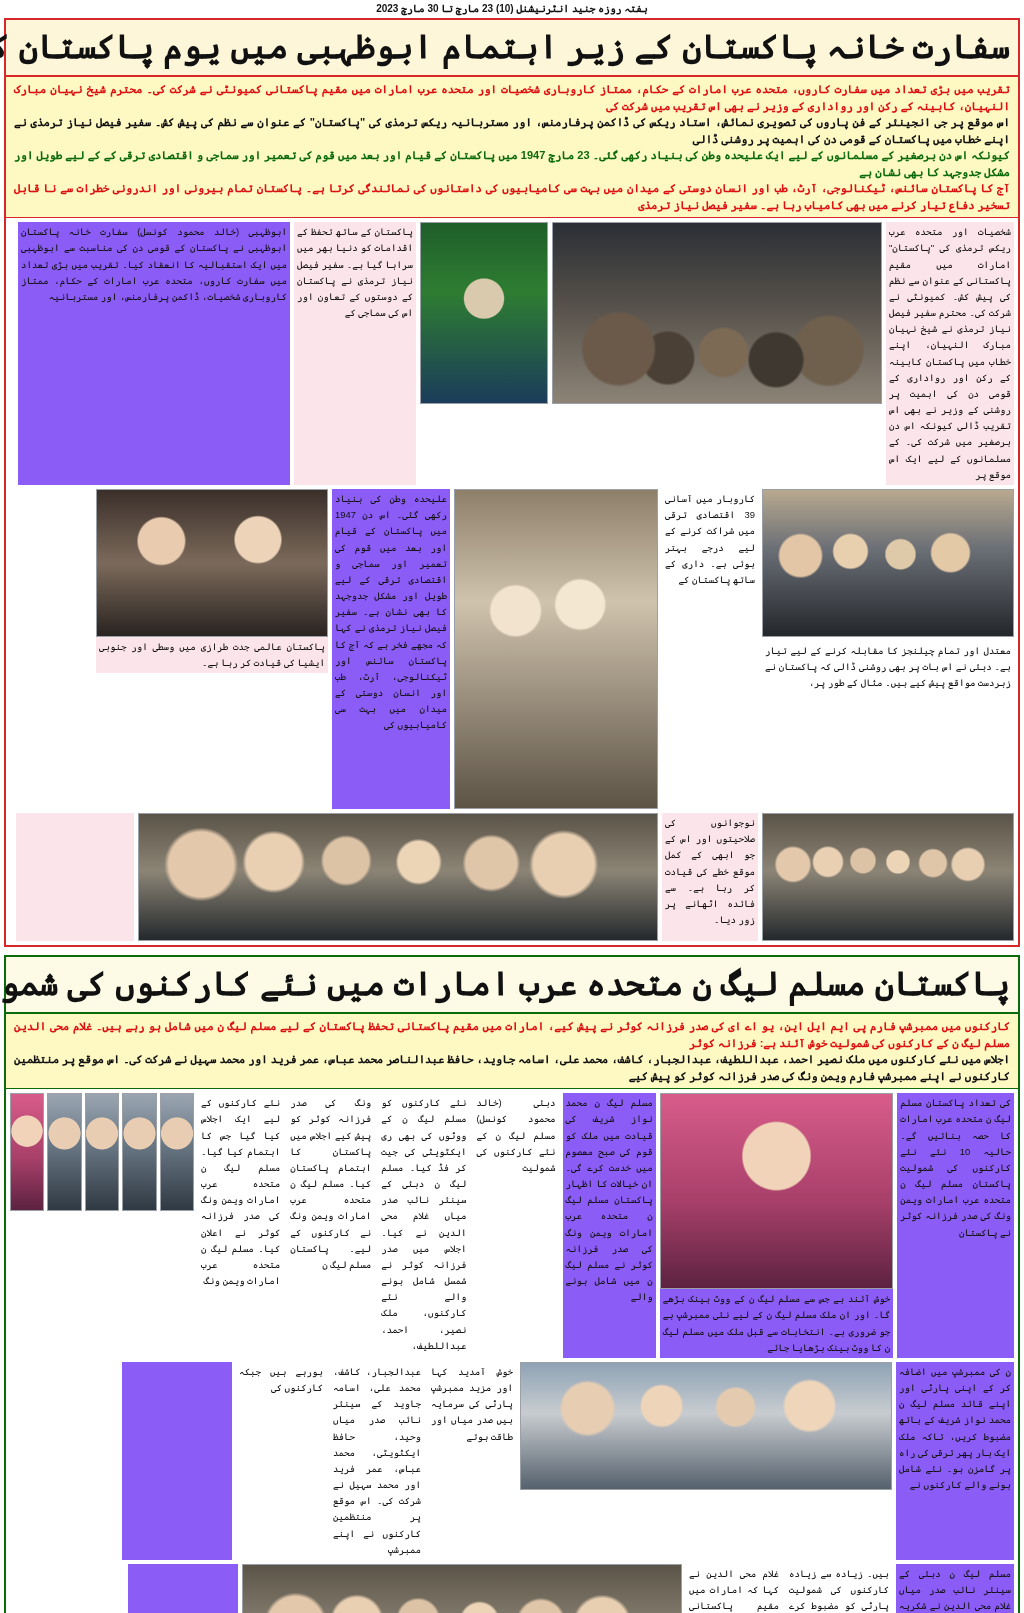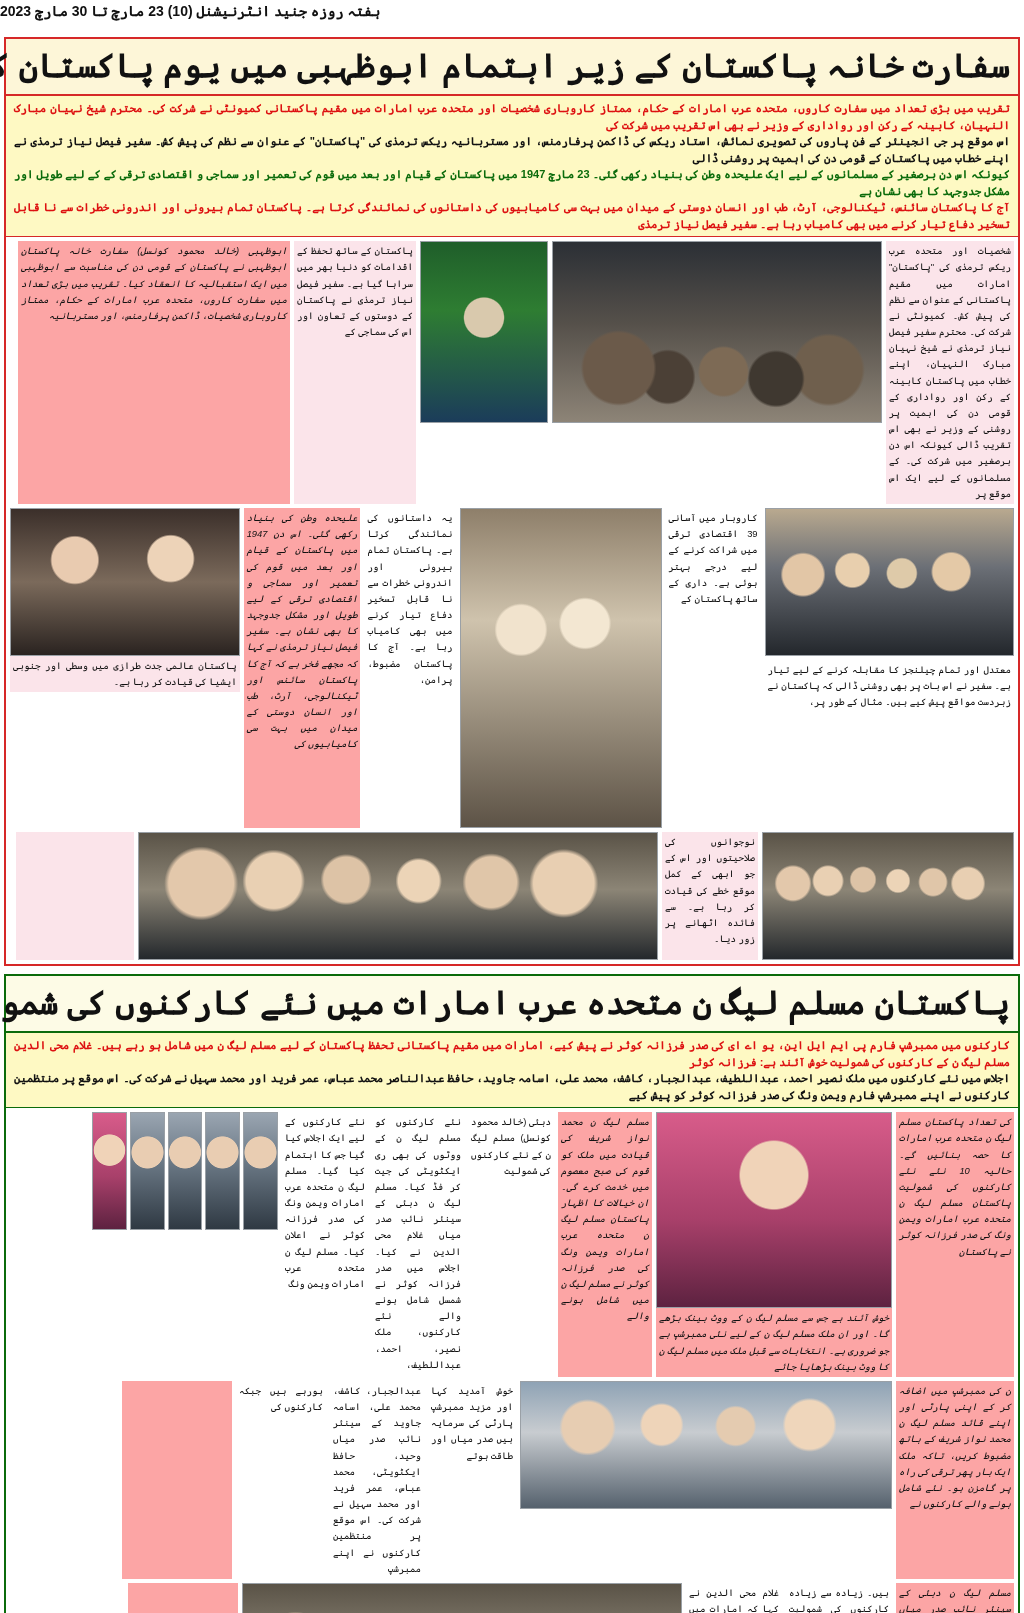--- a/index.html
+++ b/index.html
@@ -11,25 +11,25 @@
   .page {
     width: 1024px;
     height: 1613px;
     position: relative;
     background: #fff;
     overflow: hidden;
   }
 
   
   .masthead {
-    text-align: left;
-    font-size: 14px;
+    text-align: center;
+    font-size: 10px;
     font-weight: bold;
     color: #111;
-    padding: 3px 0 18px 0;
+    padding: 3px 0 4px 0;
     letter-spacing: 0;
   }
 
   
   .article {
     border: 2px solid #d62828;
     margin: 0 4px 8px 4px;
     background: #fff;
     position: relative;
   }
@@ -79,21 +79,21 @@
     gap: 4px;
   }
   .col-text {
     font-size: 9.4px;
     line-height: 1.72;
     color: #111;
     text-align: justify;
     padding: 2px 3px;
   }
   .tint-pink { background: #fbe4ea; }
-  .tint-green { background: #fca5a5; font-style: italic; }
+  .tint-green { background: #8b5cf6; }
   .tint-white { background: #fff; }
 
   .photo {
     background: #c9cdd2;
     position: relative;
     overflow: hidden;
     border: 1px solid #9aa0a6;
   }
 
   
@@ -172,28 +172,27 @@
       <div class="photo ph-stage" style="width:128px;height:182px"></div>
 
       <div class="col-text tint-pink" style="width:122px">پاکستان کے ساتھ تحفظ کے اقدامات کو دنیا بھر میں سراہا گیا ہے۔ سفیر فیصل نیاز ترمذی نے پاکستان کے دوستوں کے تعاون اور اس کی سماجی کے</div>
 
       <div class="col-text tint-green" style="width:272px">ابوظہبی (خالد محمود کونسل) سفارت خانہ پاکستان ابوظہبی نے پاکستان کے قومی دن کی مناسبت سے ابوظہبی میں ایک استقبالیہ کا انعقاد کیا۔ تقریب میں بڑی تعداد میں سفارت کاروں، متحدہ عرب امارات کے حکام، ممتاز کاروباری شخصیات، ڈاکمن پرفارمنس، اور مستربانیہ</div>
     </div>
 
     <div class="body-grid" style="padding-top:0">
       <div style="width:252px">
         <div class="photo ph-suits" style="width:100%;height:148px;margin-bottom:4px"></div>
-        <div class="col-text tint-white">معتدل اور تمام چیلنجز کا مقابلہ کرنے کے لیے تیار ہے۔ سفیر نے اس بات پر بھی روشنی ڈالی کہ پاکستان نے زبردست مواقع پیش کیے ہیں۔ مثال کے طور پر،</div>
+        <div class="col-text tint-white">معتدل اور تمام چیلنجز کا مقابلہ کرنے کے لیے تیار ہے۔ دبئی نے اس بات پر بھی روشنی ڈالی کہ پاکستان نے زبردست مواقع پیش کیے ہیں۔ مثال کے طور پر،</div>
       </div>
 
       <div class="col-text tint-white" style="width:96px">کاروبار میں آسانی 39 اقتصادی ترقی میں شراکت کرنے کے لیے درجے بہتر ہوئی ہے۔ داری کے ساتھ پاکستان کے</div>
 
       <div class="photo ph-white" style="width:204px;height:320px"></div>
 
-      <div class="col-text tint-white" style="width:92px">یہ داستانوں کی نمائندگی کرتا ہے۔ پاکستان تمام بیرونی اور اندرونی خطرات سے نا قابل تسخیر دفاع تیار کرنے میں بھی کامیاب رہا ہے۔ آج کا پاکستان مضبوط، پرامن،</div>
 
       <div class="col-text tint-green" style="width:118px">علیحدہ وطن کی بنیاد رکھی گئی۔ اس دن 1947 میں پاکستان کے قیام اور بعد میں قوم کی تعمیر اور سماجی و اقتصادی ترقی کے لیے طویل اور مشکل جدوجہد کا بھی نشان ہے۔ سفیر فیصل نیاز ترمذی نے کہا کہ مجھے فخر ہے کہ آج کا پاکستان سائنس اور ٹیکنالوجی، آرٹ، طب اور انسان دوستی کے میدان میں بہت سی کامیابیوں کی</div>
 
       <div style="width:232px">
         <div class="photo ph-two" style="width:100%;height:148px"></div>
         <div class="col-text tint-pink" style="">پاکستان عالمی جدت طرازی میں وسطی اور جنوبی ایشیا کی قیادت کر رہا ہے۔</div>
       </div>
     </div>
 
     <div class="body-grid" style="padding-top:0">
@@ -222,20 +221,21 @@
         <div class="photo ph-pink" style="width:100%;height:196px"></div>
         <div class="col-text tint-green" style="">خوش آئند ہے جس سے مسلم لیگ ن کے ووٹ بینک بڑھے گا۔ اور ان ملک مسلم لیگ ن کے لیے نئی ممبرشپ ہے جو ضروری ہے۔ انتخابات سے قبل ملک میں مسلم لیگ ن کا ووٹ بینک بڑھایا جائے</div>
       </div>
 
       <div class="col-text tint-green" style="width:94px">مسلم لیگ ن محمد نواز شریف کی قیادت میں ملک کو قوم کی صبح معصوم میں خدمت کرے گی۔ ان خیالات کا اظہار پاکستان مسلم لیگ ن متحدہ عرب امارات ویمن ونگ کی صدر فرزانہ کوثر نے مسلم لیگ ن میں شامل ہونے والے</div>
 
       <div class="col-text tint-white" style="width:86px">دبئی (خالد محمود کونسل) مسلم لیگ ن کے نئے کارکنوں کی شمولیت</div>
 
       <div class="col-text tint-white" style="width:92px">نئے کارکنوں کو مسلم لیگ ن کے ووٹوں کی بھی ری ایکٹویٹی کی جیت کر فڈ کیا۔ مسلم لیگ ن دبئی کے سینئر نائب صدر میاں غلام محی الدین نے کیا۔ اجلاس میں صدر فرزانہ کوثر نے شمسل شامل ہونے والے نئے کارکنوں، ملک نصیر، احمد، عبداللطیف،</div>
 
+      <div class="col-text tint-white" style="width:88px">ونگ کی صدر فرزانہ کوثر کو پیش کیے اجلاس میں پاکستان کا اہتمام پاکستان کیا۔ مسلم لیگ ن متحدہ عرب امارات ویمن ونگ نے کارکنوں کے لیے۔ پاکستان مسلم لیگ ن</div>
 
       <div class="col-text tint-white" style="width:86px">نئے کارکنوں کے لیے ایک اجلاس کیا گیا جس کا اہتمام کیا گیا۔ مسلم لیگ ن متحدہ عرب امارات ویمن ونگ کی صدر فرزانہ کوثر نے اعلان کیا۔ مسلم لیگ ن متحدہ عرب امارات ویمن ونگ</div>
 
       <div class="photo-strip" style="width:186px;height:118px">
         <div class="photo ph-portrait" style="flex:1"></div>
         <div class="photo ph-portrait" style="flex:1"></div>
         <div class="photo ph-portrait" style="flex:1"></div>
         <div class="photo ph-portrait" style="flex:1"></div>
         <div class="photo ph-pink" style="flex:1"></div>
       </div>

